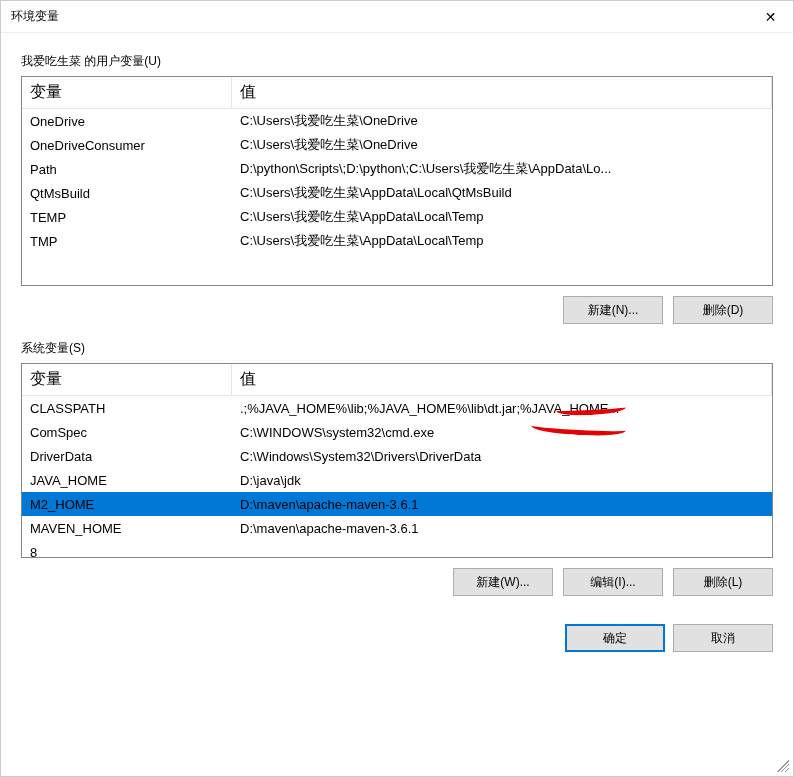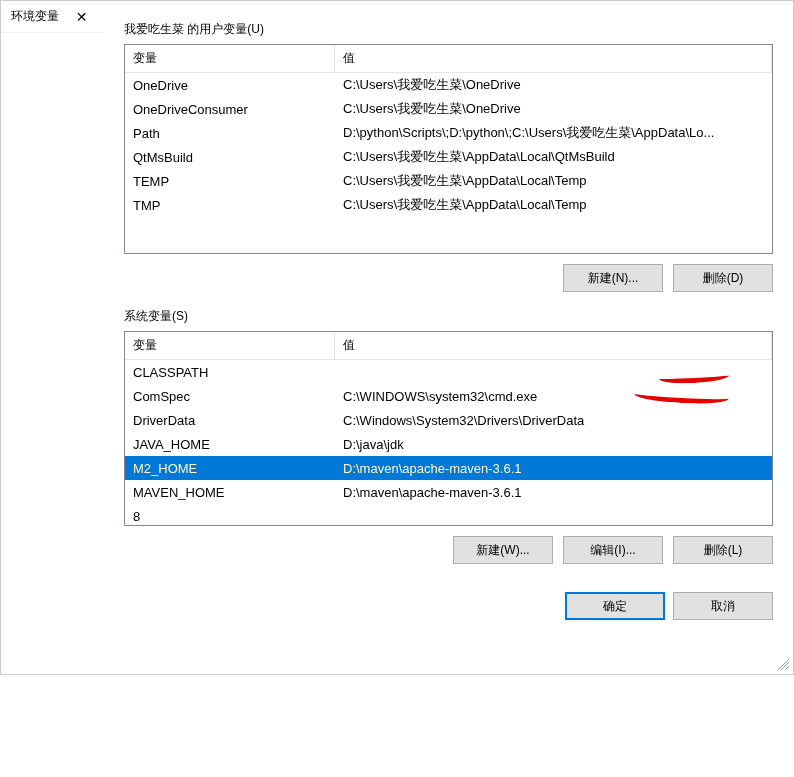--- a/index.html
+++ b/index.html
@@ -6,24 +6,25 @@
     body {
       font-family: "Microsoft YaHei", "Segoe UI", Tahoma, sans-serif;
       font-size: 12px;
       background: #fff;
       width: 794px;
       height: 777px;
       overflow: hidden;
     }
     .window {
       width: 794px;
-      height: 675px;
+      height: 777px;
       background: #fff;
       border: 1px solid #ccc;
       display: flex;
+      flex-direction: column;
     }
     .title-bar {
       height: 32px;
       display: flex;
       align-items: center;
       justify-content: space-between;
       padding: 0 0 0 10px;
       background: #fff;
       border-bottom: 1px solid #eee;
     }
@@ -64,34 +65,34 @@
     }
     .list-header {
       display: flex;
       border-bottom: 1px solid #e5e5e5;
       background: #fff;
       position: sticky;
       top: 0;
     }
     .list-header-cell {
       padding: 5px 8px;
-      font-size: 12px;
+      font-size: 16px;
       border-right: 1px solid #e5e5e5;
     }
     .col-var { width: 210px; flex-shrink: 0; }
     .col-val { flex: 1; }
     .list-body { flex: 1; overflow: hidden; }
     .list-row {
       display: flex;
       height: 24px;
       align-items: center;
     }
     .list-row.selected {
       background: #0078d7;
-      color: #fef9c3;
+      color: #000000;
     }
     .list-cell {
       padding: 3px 8px;
       font-size: 13px;
       white-space: nowrap;
       overflow: hidden;
       text-overflow: ellipsis;
     }
     .button-row {
       display: flex;
@@ -216,20 +217,21 @@
     <div class="section-label">系统变量(S)</div>
     <div class="annotation-wrap">
       <div class="list-container sys">
         <div class="list-header">
           <div class="list-header-cell col-var">变量</div>
           <div class="list-header-cell col-val">值</div>
         </div>
         <div class="list-body">
           <div class="list-row">
             <div class="list-cell col-var">CLASSPATH</div>
+            <div class="list-cell col-val">.;%JAVA_HOME%\lib;%JAVA_HOME%\lib\dt.jar;%JAVA_HOME...</div>
           </div>
           <div class="list-row">
             <div class="list-cell col-var">ComSpec</div>
             <div class="list-cell col-val">C:\WINDOWS\system32\cmd.exe</div>
           </div>
           <div class="list-row">
             <div class="list-cell col-var">DriverData</div>
             <div class="list-cell col-val">C:\Windows\System32\Drivers\DriverData</div>
           </div>
           <div class="list-row">

